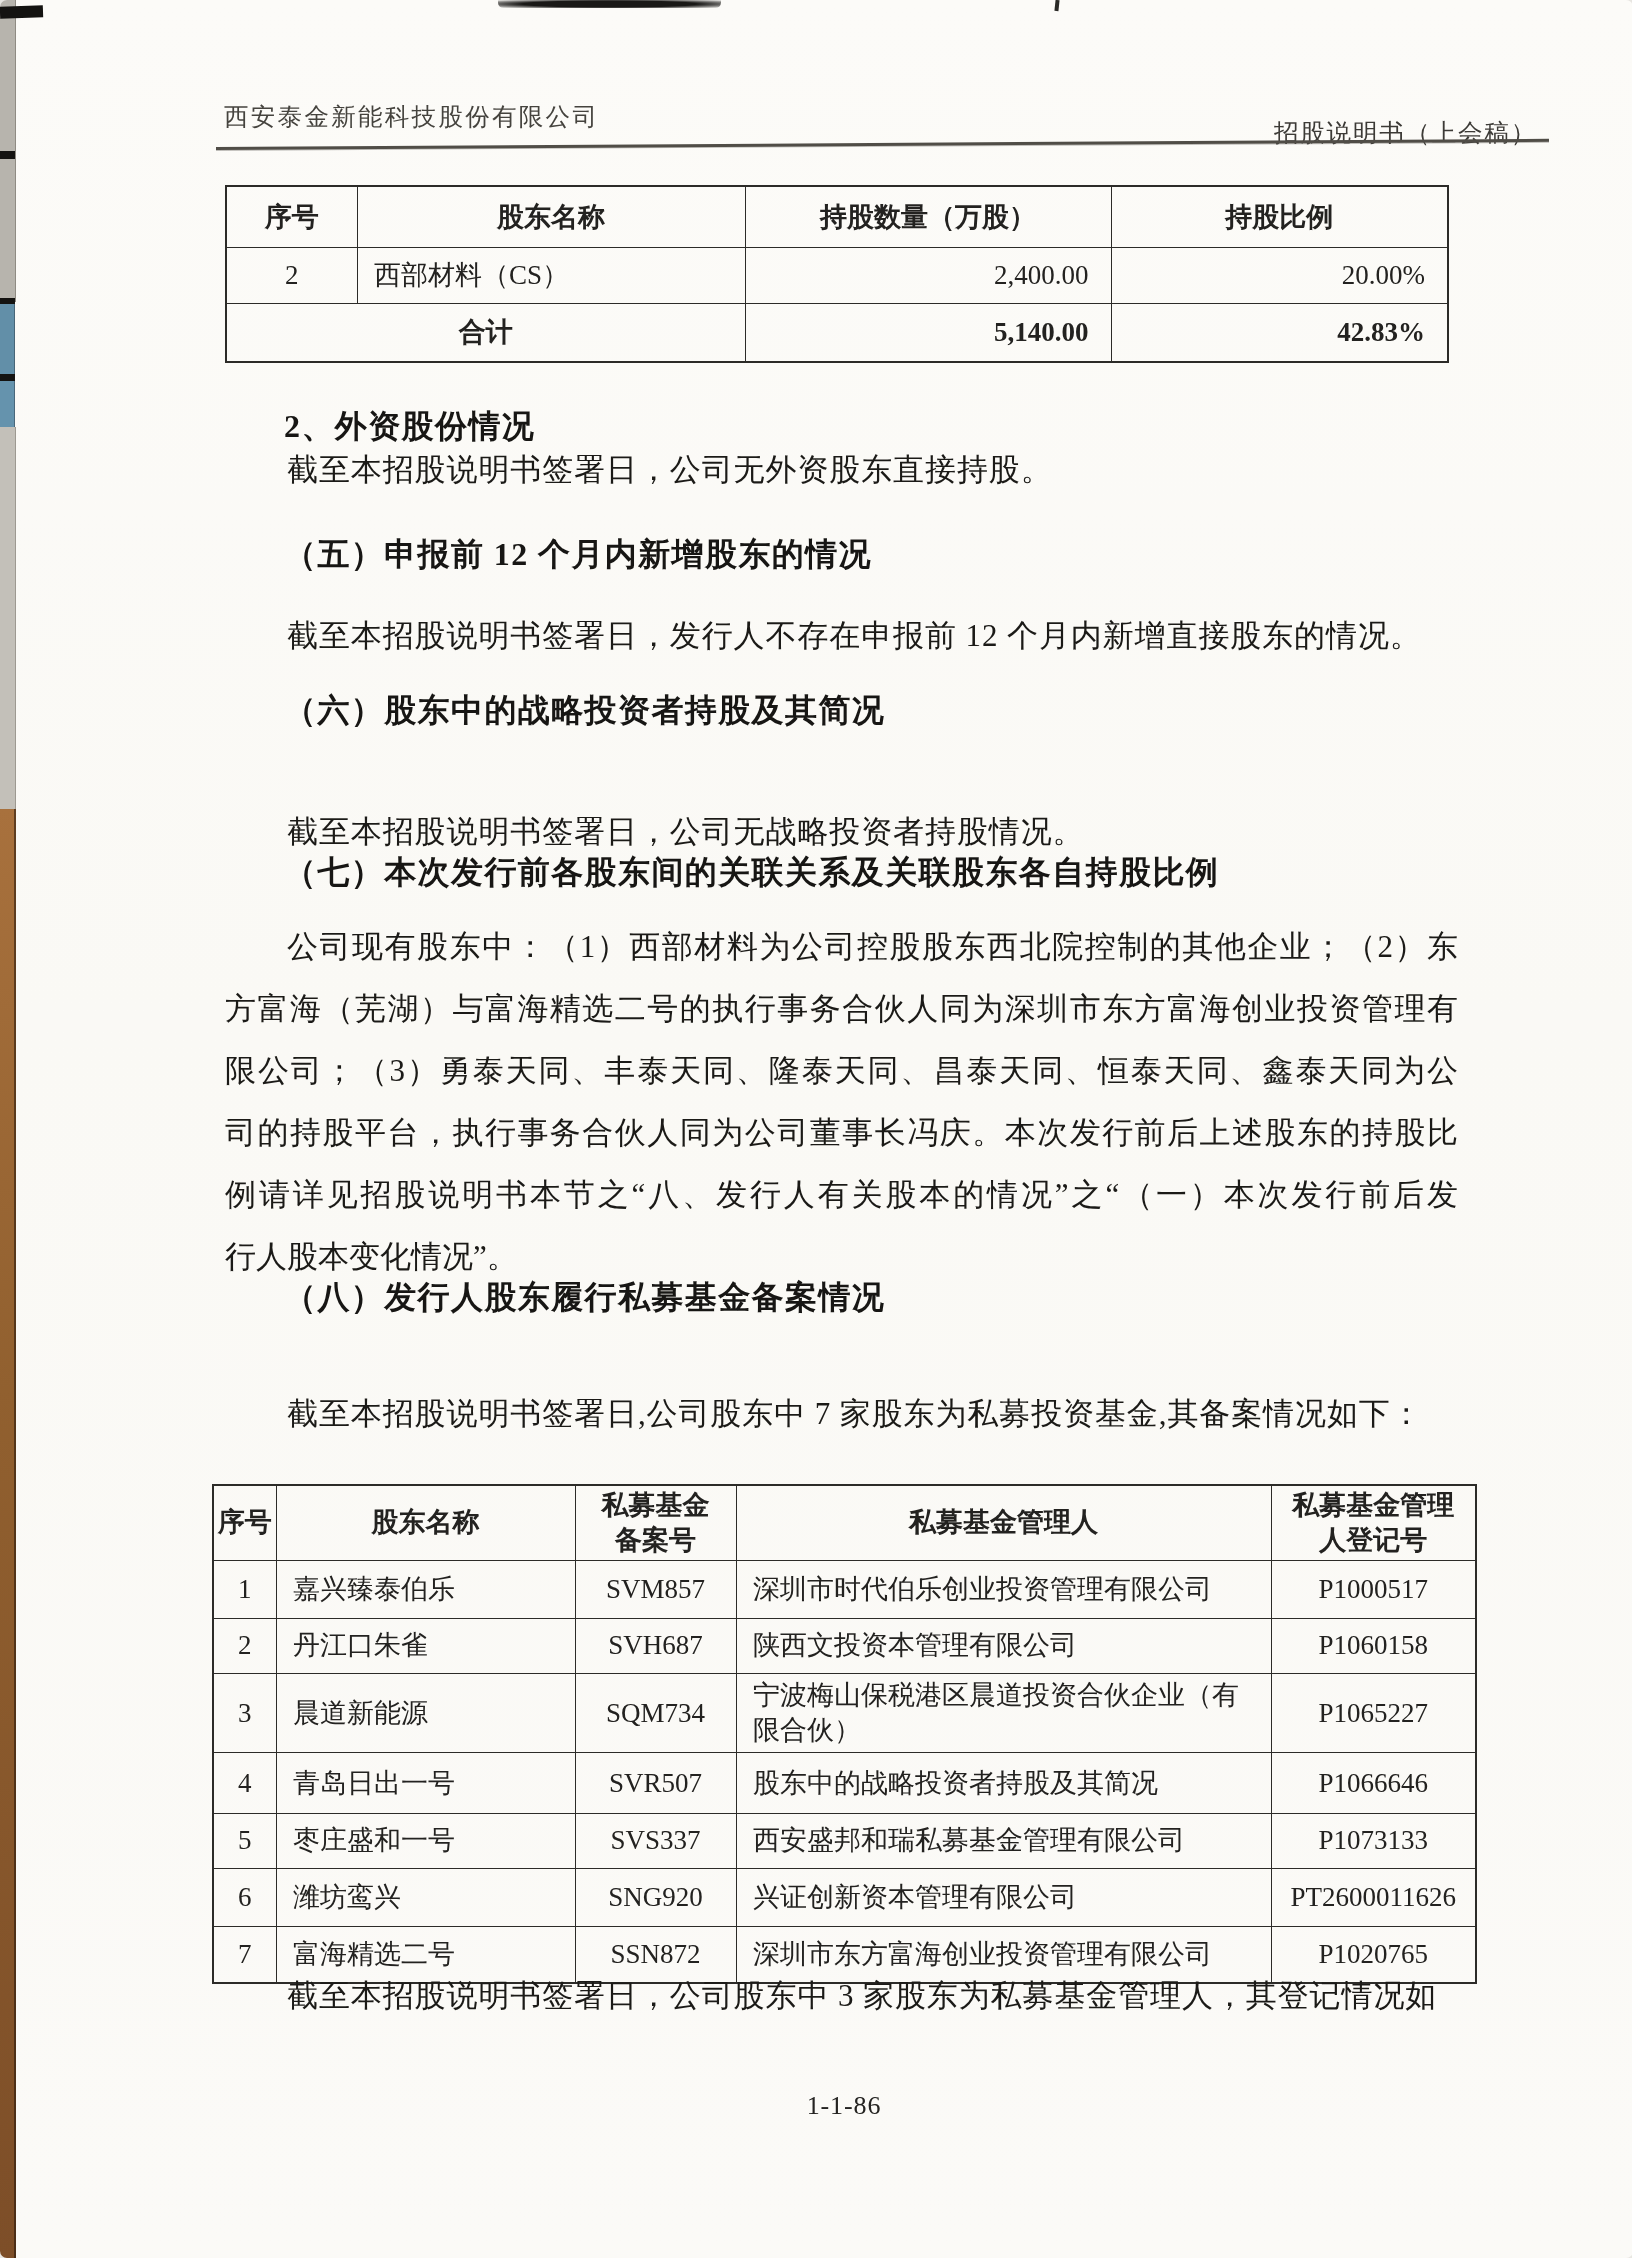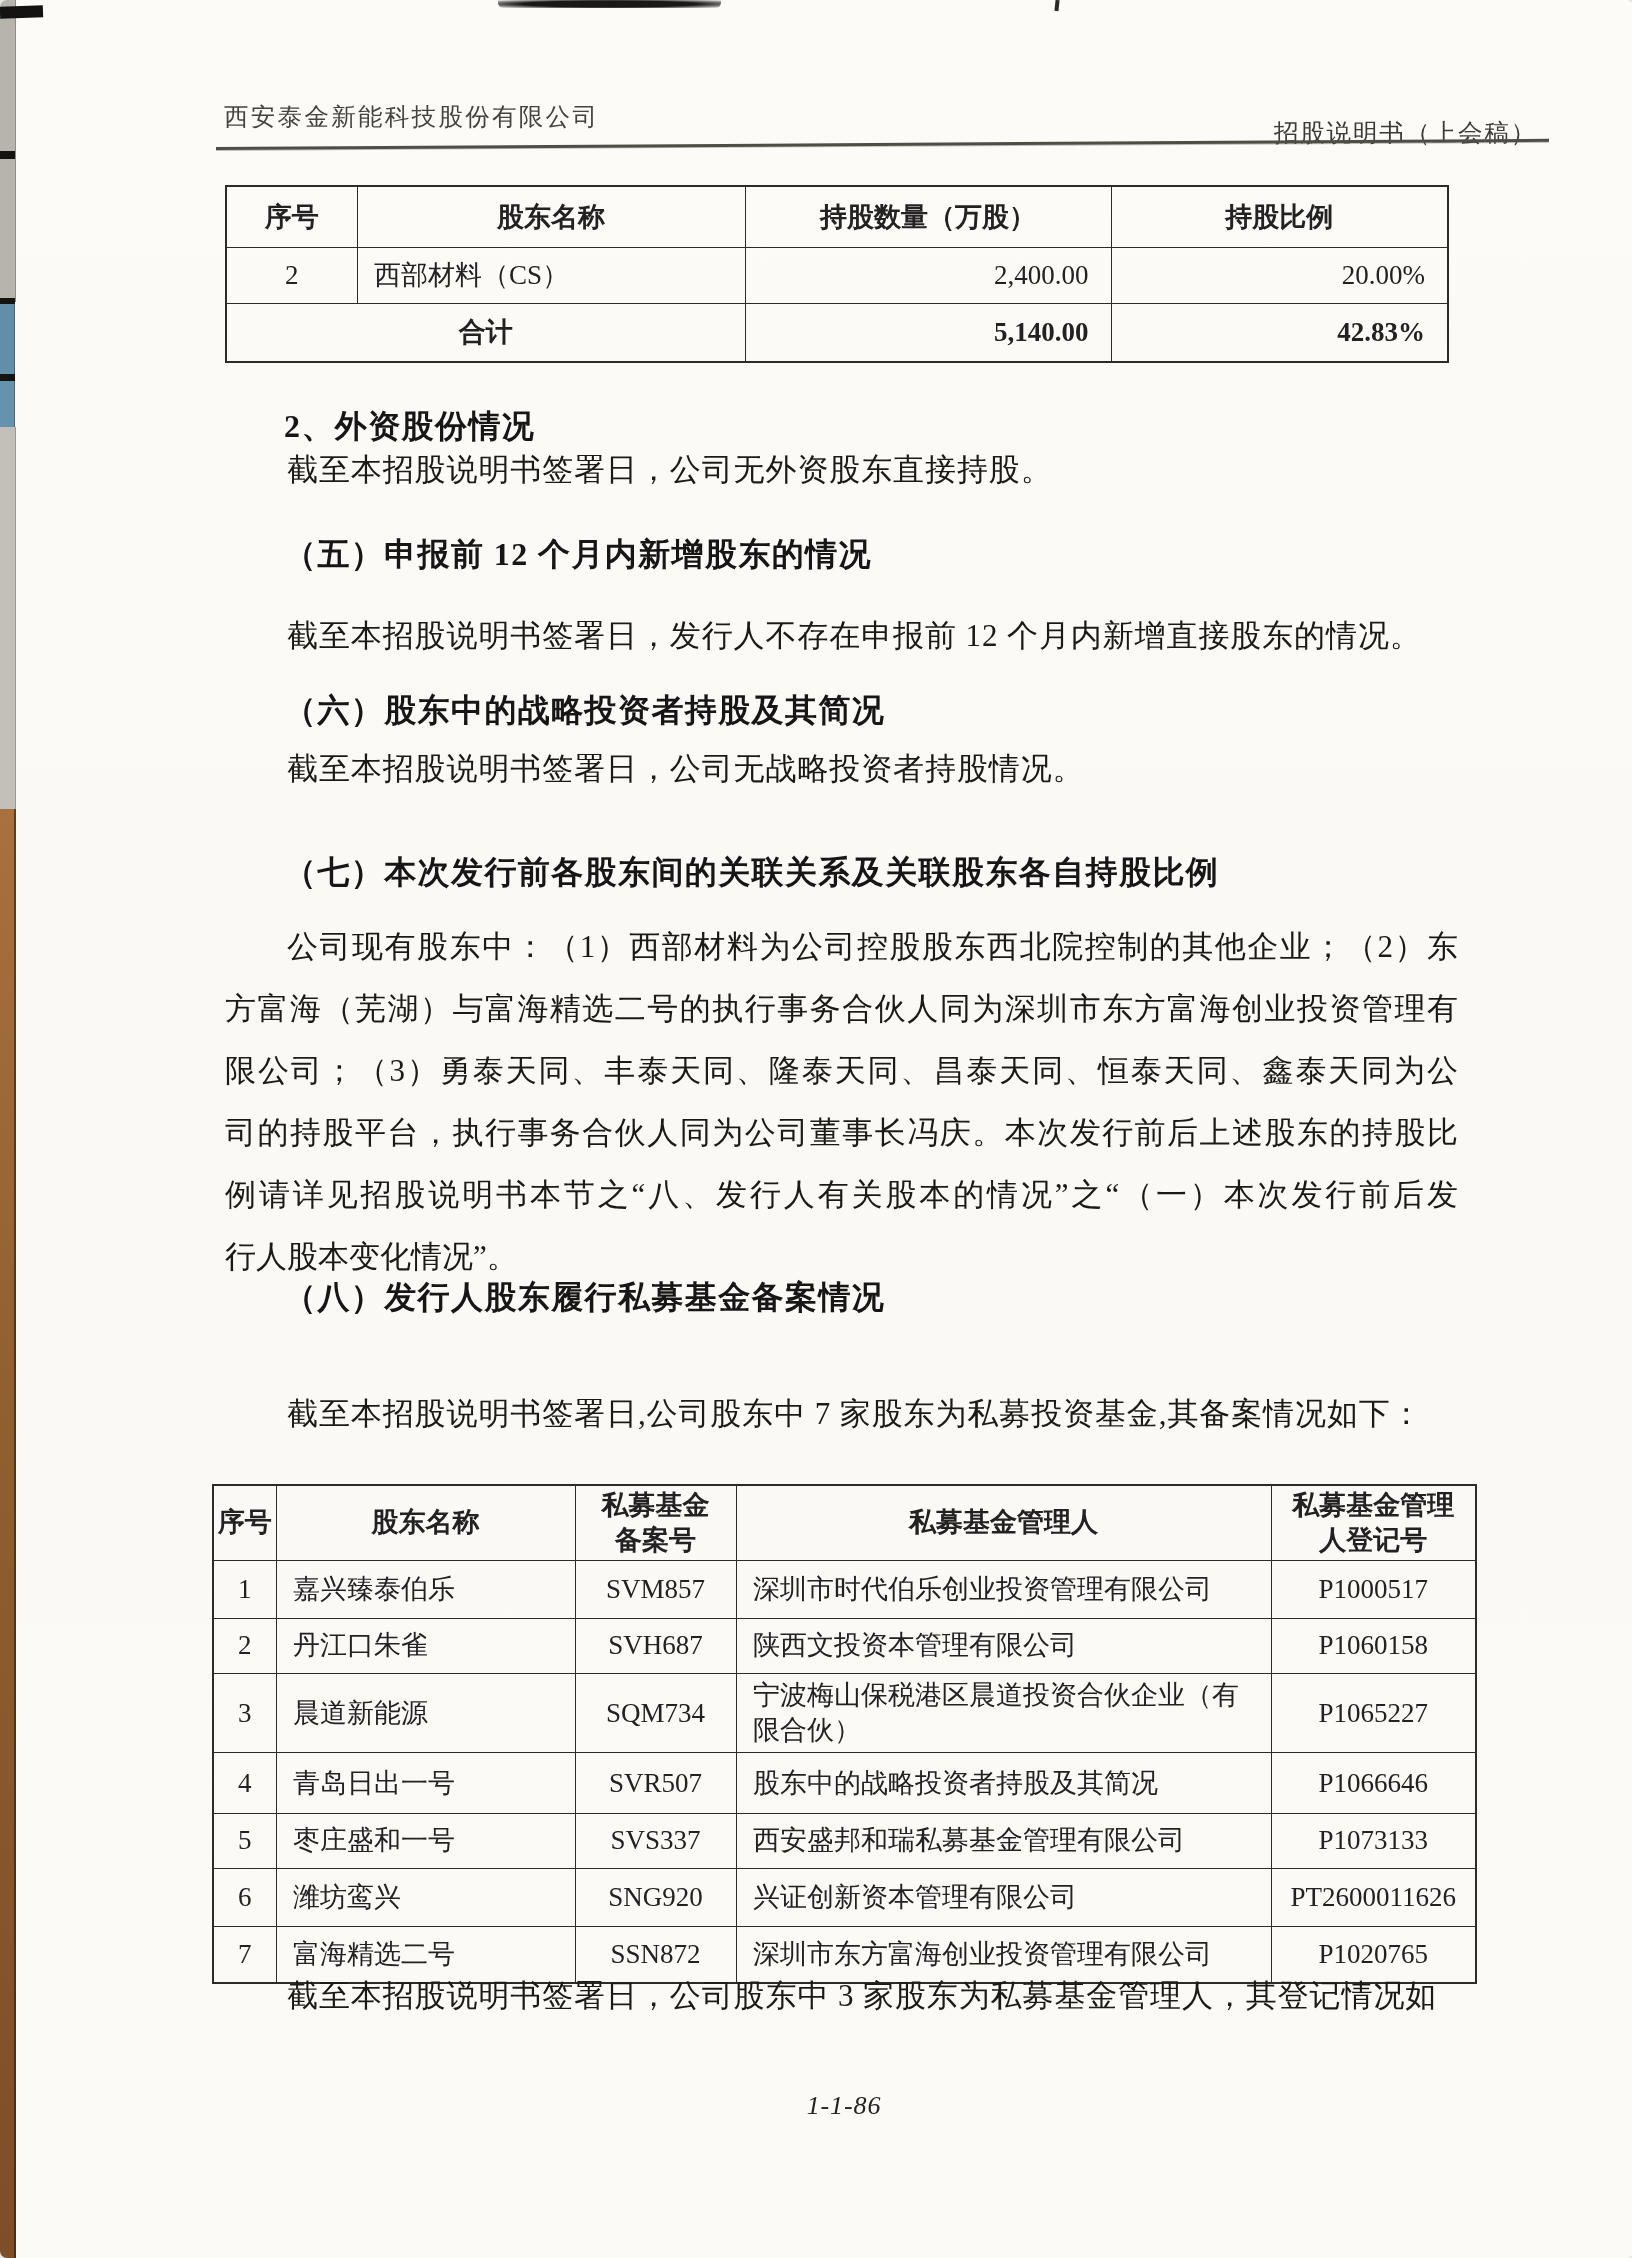--- a/index.html
+++ b/index.html
@@ -45,21 +45,21 @@
   .t2{left:212px;top:1484px;width:1264px;border:2.7px solid #2c2b28;}
   .th{font-weight:bold;text-align:center;}
   .c-center{text-align:center;}
   .c-left{text-align:left;padding-left:16.4px;}
   .c-right{text-align:right;padding-right:22px;}
   .bold{font-weight:bold;}
   .t2 td{line-height:35px;}
   .t2 .cell-record{text-align:center;padding:1.8px 20px;}
   
   .closing{position:absolute;left:225px;top:1975px;width:1233px;font-size:31px;letter-spacing:0.9px;color:#1b1a17;text-indent:62px;}
-  .pageno{position:absolute;left:55px;top:2091px;width:1578px;text-align:center;font-size:26px;letter-spacing:0.9px;color:#242321;font-style:italic;}
+  .pageno{position:absolute;left:55px;top:2091px;width:1578px;text-align:center;font-size:26px;letter-spacing:0.9px;color:#242321;}
 </style>
 </head>
 <body>
 
 <div class="page">
 
   <div class="edge-seg edge-gray1"></div>
   <div class="edge-seg edge-blue1"></div>
   <div class="edge-seg edge-blue2"></div>
   <div class="edge-seg edge-gray2"></div>
@@ -103,21 +103,21 @@
   </tbody>
     </table>
 
   <div class="sec-h" style="top:405px">2、外资股份情况</div>
   <div class="body-line" style="top:449px">截至本招股说明书签署日，公司无外资股东直接持股。</div>
 
   <div class="sec-h" style="top:533px">（五）申报前 12 个月内新增股东的情况</div>
   <div class="body-line" style="top:615px">截至本招股说明书签署日，发行人不存在申报前 12 个月内新增直接股东的情况。</div>
 
   <div class="sec-h" style="top:689px">（六）股东中的战略投资者持股及其简况</div>
-  <div class="body-line" style="top:748px">截至本招股说明书签署日，公司无战略投资者持股情况。</div>
+  <div class="body-line" style="top:811px">截至本招股说明书签署日，公司无战略投资者持股情况。</div>
 
   <div class="sec-h" style="top:851px">（七）本次发行前各股东间的关联关系及关联股东各自持股比例</div>
   <div class="para" style="top:927px">
     <div class="pline first">公司现有股东中：（1）西部材料为公司控股股东西北院控制的其他企业；（2）东</div>
     <div class="pline">方富海（芜湖）与富海精选二号的执行事务合伙人同为深圳市东方富海创业投资管理有</div>
     <div class="pline">限公司；（3）勇泰天同、丰泰天同、隆泰天同、昌泰天同、恒泰天同、鑫泰天同为公</div>
     <div class="pline">司的持股平台，执行事务合伙人同为公司董事长冯庆。本次发行前后上述股东的持股比</div>
     <div class="pline">例请详见招股说明书本节之“八、发行人有关股本的情况”之“（一）本次发行前后发</div>
     <div class="pline last">行人股本变化情况”。</div>
   </div>

